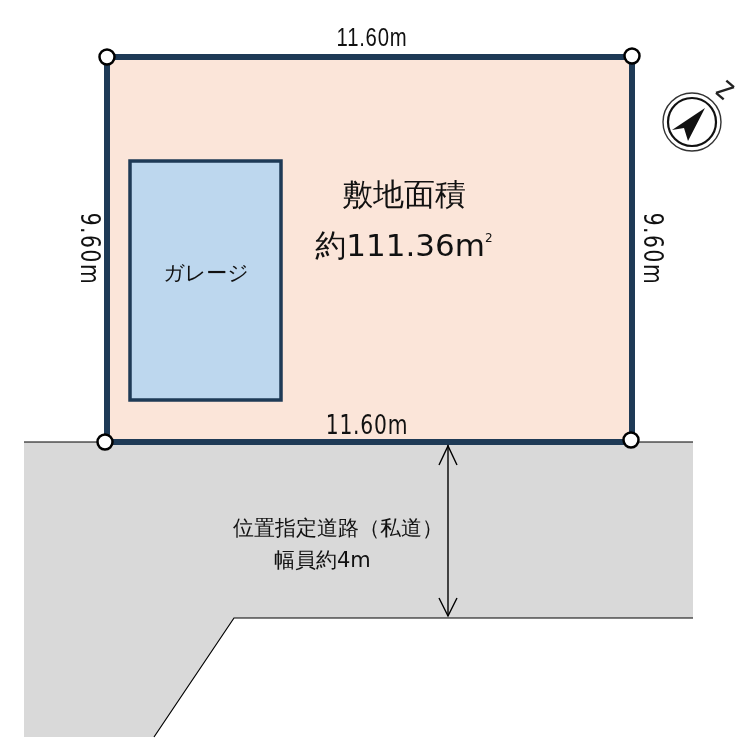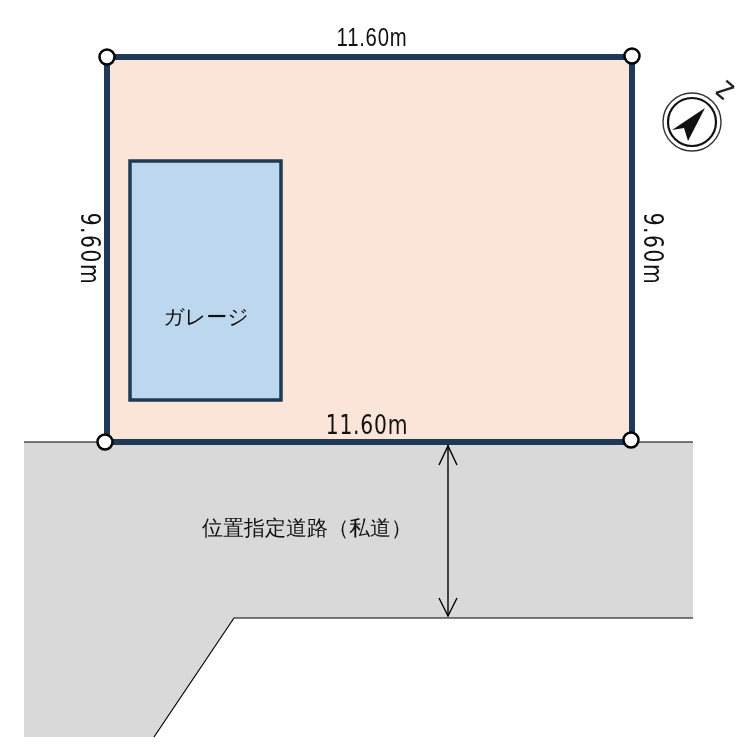--- a/index.html
+++ b/index.html
@@ -71,28 +71,28 @@
       color: #111;
     }
     .area-block .line { display: block; white-space: nowrap; }
     .garage-text {
       position: absolute;
       left: 118px; top: 258px; width: 152px;
       text-align: center;
       font-size: 21px;
       line-height: 31px;
     }
-    .garage-text .line { display: block; white-space: nowrap; margin-top: 44px; }
+    .garage-text .line { display: block; white-space: nowrap; }
     .road-text {
       position: absolute;
       left: 190px; top: 512px; width: 240px;
       font-size: 21px;
       line-height: 32px;
     }
-    .road-text .line1 { display: block; white-space: nowrap; }
+    .road-text .line1 { display: block; white-space: nowrap; margin-left: 31px; }
     .road-text .line2 { display: block; white-space: nowrap; padding-left: 72px; }
     sup.sq { font-size: 12px; vertical-align: 14px; }
   </style>
 </head>
 <body>
 
 <div class="canvas">
 
   <svg class="layer" width="738" height="748" viewBox="0 0 738 748">
 
@@ -128,22 +128,25 @@
       </g>
     </g>
   </svg>
 
   <div class="label dim-top">11.60m</div>
   <div class="label dim-bottom">11.60m</div>
   <div class="label dim-left">9.60m</div>
   <div class="label dim-right">9.60m</div>
 
   <div class="area-block">
+    <span class="line">敷地面積</span>
+    <span class="line"><span>約111.36m</span><sup class="sq">2</sup></span>
   </div>
 
   <div class="garage-text">
     <span class="line">ガレージ</span>
   </div>
 
   <div class="road-text">
     <span class="line1">位置指定道路（私道）</span>
+    <span class="line2">幅員約4m</span>
   </div>
 </div>
 
 </body></html>

